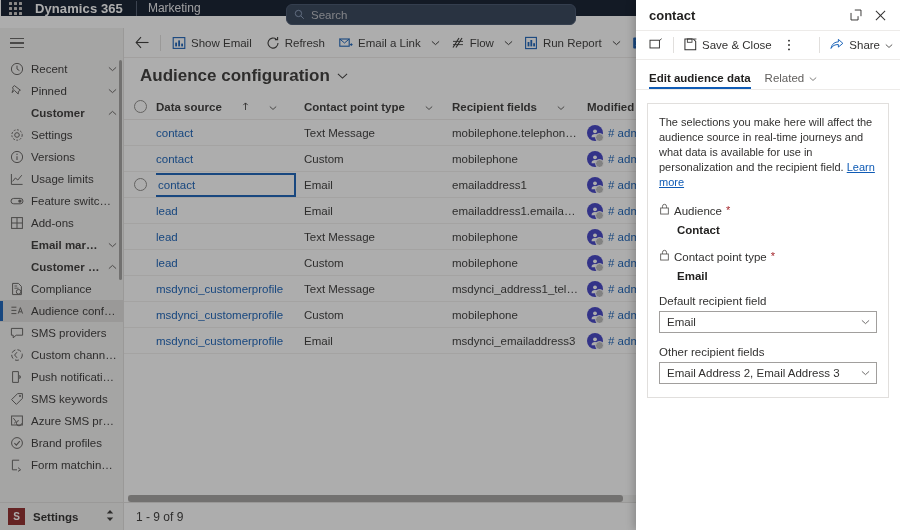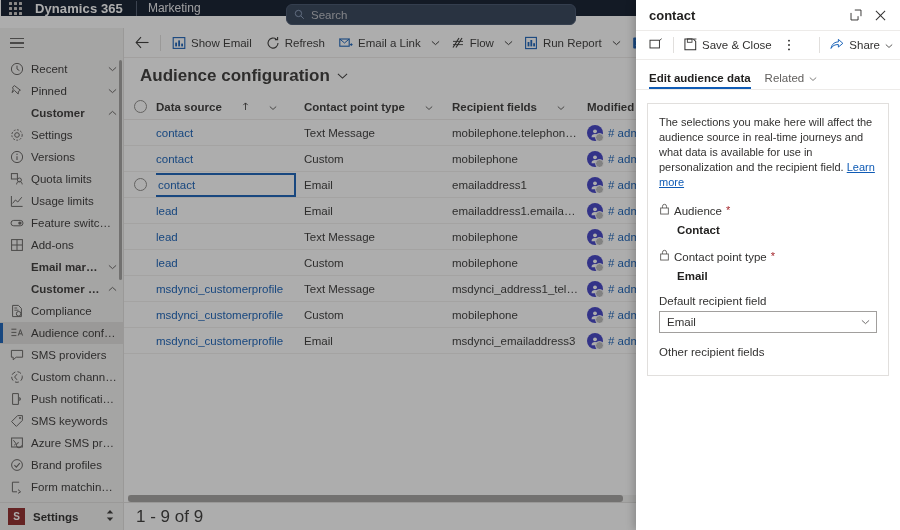--- a/index.html
+++ b/index.html
@@ -138,21 +138,21 @@
   .avatar svg { display: block; }
   .avatar::after {
     content: ""; position: absolute; right: -1px; bottom: -1px; width: 7px; height: 7px;
     border-radius: 50%; background: #b9b9b9; border: 1px solid #ffffff;
   }
   .mb .t { color: #0f5bb5; white-space: nowrap; overflow: hidden; text-overflow: ellipsis; }
 
   .grid-footer {
     position: absolute; left: 124px; right: 0; bottom: 0; height: 28px;
     border-top: 1px solid #e1dfdd; display: flex; align-items: center; padding-left: 12px;
-    background: #ffffff; font-size: 17px; color: #323130;
+    background: #ffffff; font-size: 12px; color: #323130;
   }
   .hscroll {
     position: absolute; left: 128px; right: 262px; bottom: 28px; height: 7px;
     background: #f3f2f1;
   }
   .hscroll i { display: block; height: 7px; width: 78%; background: #a19f9d; border-radius: 3px; }
 
   
   .dim {
     position: absolute; top: 0; left: 0; width: 900px; height: 530px;
@@ -306,30 +306,20 @@
           </div>
           <div class="nav-item">
             <span class="ico">
               <svg width="14" height="14" viewBox="0 0 14 14">
                 <circle cx="7" cy="7" r="5.6" fill="none" stroke="#605e5c" stroke-width="1"></circle>
                 <line x1="7" y1="6.2" x2="7" y2="10" stroke="#605e5c" stroke-width="1.1"></line>
                 <circle cx="7" cy="4.2" r="0.7" fill="#605e5c"></circle>
               </svg>
             </span>
             <span class="lbl">Versions</span>
-          </div>
-          <div class="nav-item">
-            <span class="ico">
-              <svg width="14" height="14" viewBox="0 0 14 14">
-                <rect x="1.4" y="1.6" width="6" height="5.4" fill="none" stroke="#605e5c" stroke-width="1"></rect>
-                <circle cx="9.4" cy="8" r="2" fill="none" stroke="#605e5c" stroke-width="1"></circle>
-                <path d="M6.6 12.4 c0-1.9 1.3-3 2.8-3 s2.8 1.1 2.8 3" fill="none" stroke="#605e5c" stroke-width="1"></path>
-              </svg>
-            </span>
-            <span class="lbl">Quota limits</span>
           </div>
           <div class="nav-item">
             <span class="ico">
               <svg width="14" height="14" viewBox="0 0 14 14">
                 <path d="M1.4 12.4 V2" fill="none" stroke="#605e5c" stroke-width="1"></path>
                 <path d="M1.4 12.4 H12.6" fill="none" stroke="#605e5c" stroke-width="1"></path>
                 <path d="M2.6 9.4 L5.4 6 L7.8 8 L11.8 3.2" fill="none" stroke="#605e5c" stroke-width="1"></path>
               </svg>
             </span>
             <span class="lbl">Usage limits</span>
@@ -916,19 +906,27 @@
             <span class="cv">
               <svg width="9" height="6" viewBox="0 0 10 6">
                   <path d="M1 1.2 L5 4.8 L9 1.2" fill="none" stroke="#605e5c" stroke-width="1"></path>
                 </svg>
             </span>
           </div>
         </div>
 
         <div class="field-block">
           <div class="field-lbl2">Other recipient fields</div>
+          <div class="combo">
+            <span class="v">Email Address 2, Email Address 3</span>
+            <span class="cv">
+              <svg width="9" height="6" viewBox="0 0 10 6">
+                  <path d="M1 1.2 L5 4.8 L9 1.2" fill="none" stroke="#605e5c" stroke-width="1"></path>
+                </svg>
+            </span>
+          </div>
         </div>
 
       </div>
     </div>
   </div>
 
 </div>
 
 </body></html>

